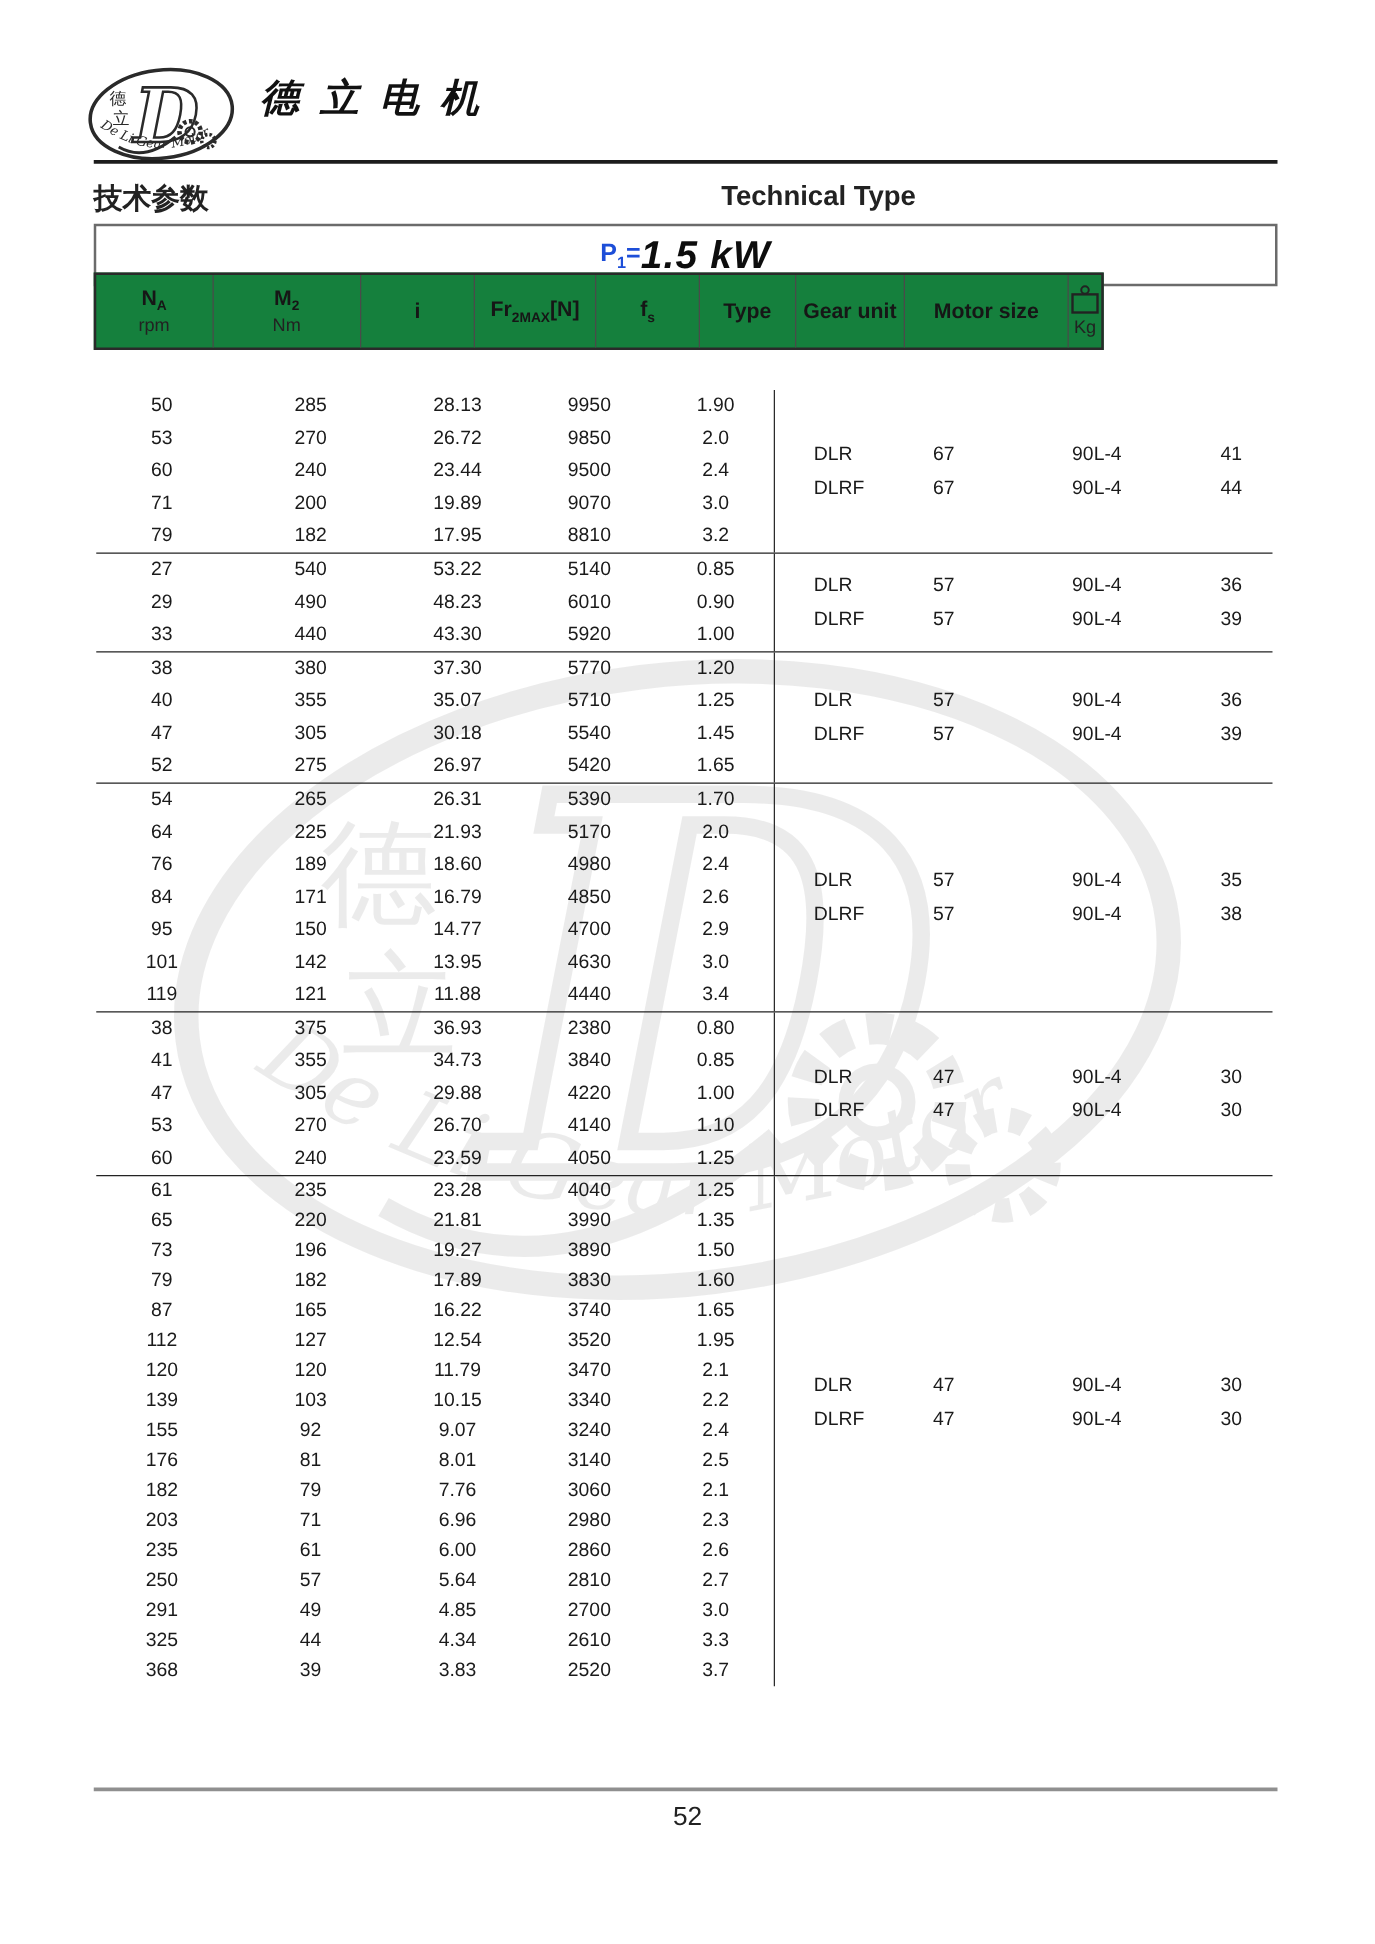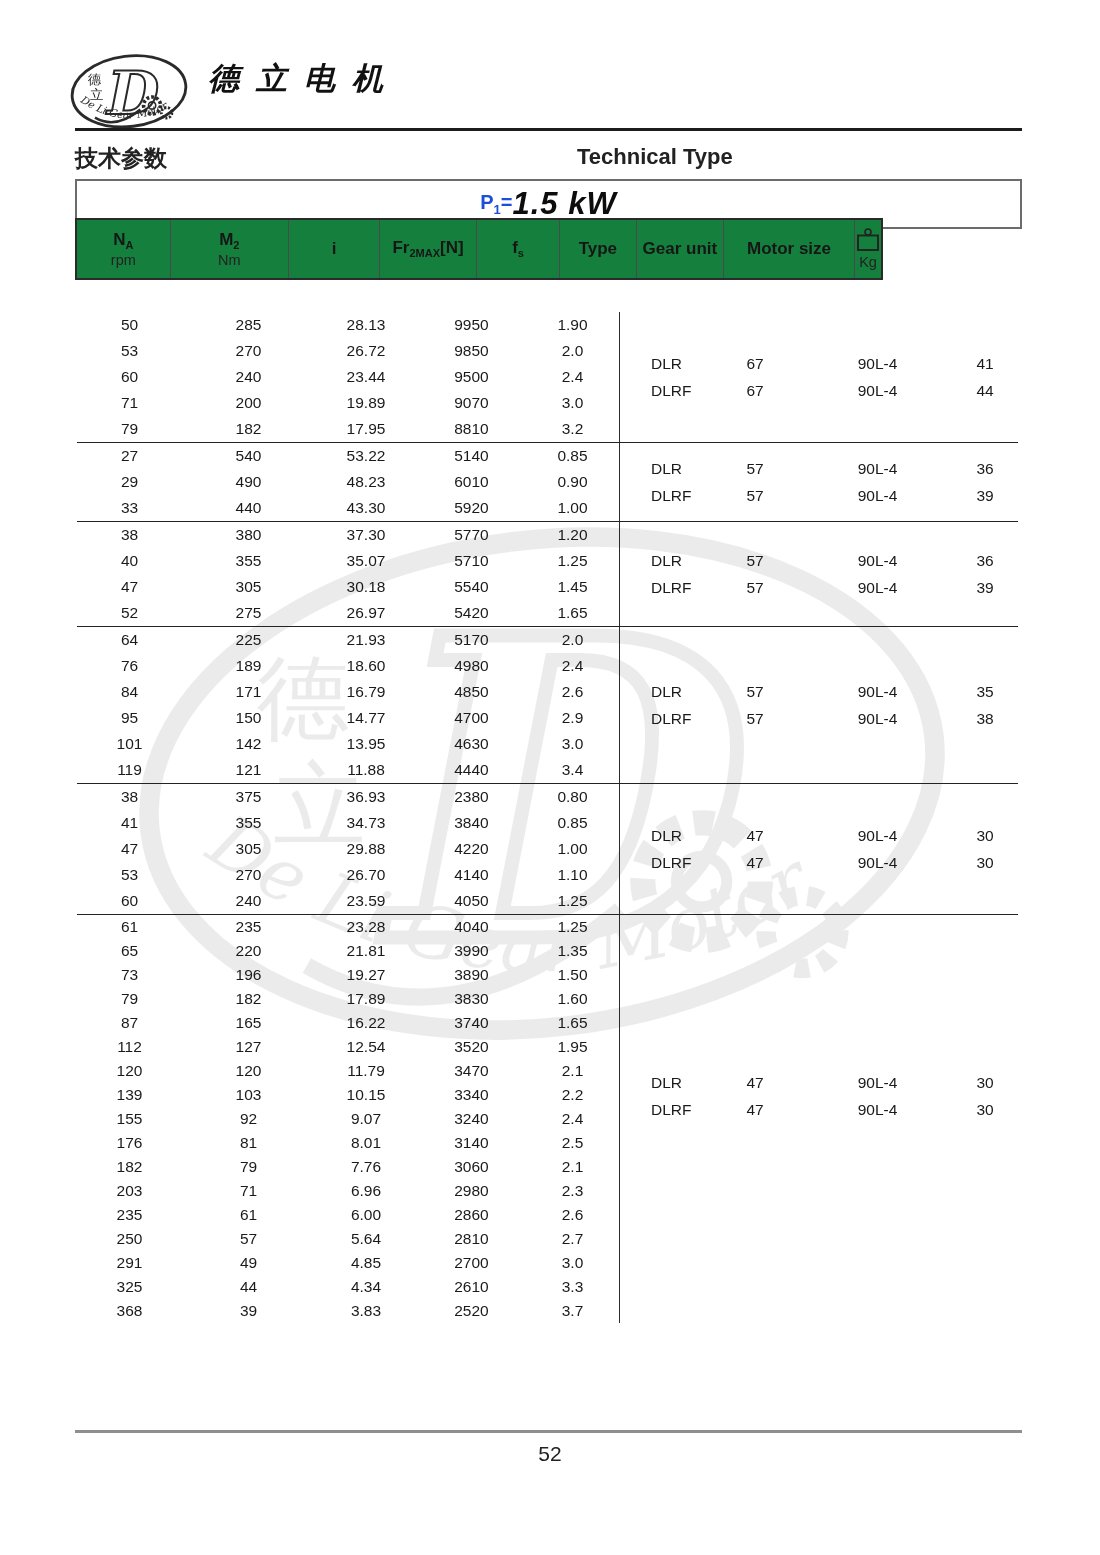--- a/index.html
+++ b/index.html
@@ -297,20 +297,27 @@
             <div class="vc-motor">90L-4</div>
             <div class="vc-kg">39</div>
           </div>
         </div>
       </div>
     </section>
     <div class="sep"></div>
     <section class="group">
       <div class="rows">
         <div class="drow">
+          <div class="dcell c0">54</div>
+          <div class="dcell c1">265</div>
+          <div class="dcell c2">26.31</div>
+          <div class="dcell c3">5390</div>
+          <div class="dcell c4">1.70</div>
+        </div>
+        <div class="drow">
           <div class="dcell c0">64</div>
           <div class="dcell c1">225</div>
           <div class="dcell c2">21.93</div>
           <div class="dcell c3">5170</div>
           <div class="dcell c4">2.0</div>
         </div>
         <div class="drow">
           <div class="dcell c0">76</div>
           <div class="dcell c1">189</div>
           <div class="dcell c2">18.60</div>

